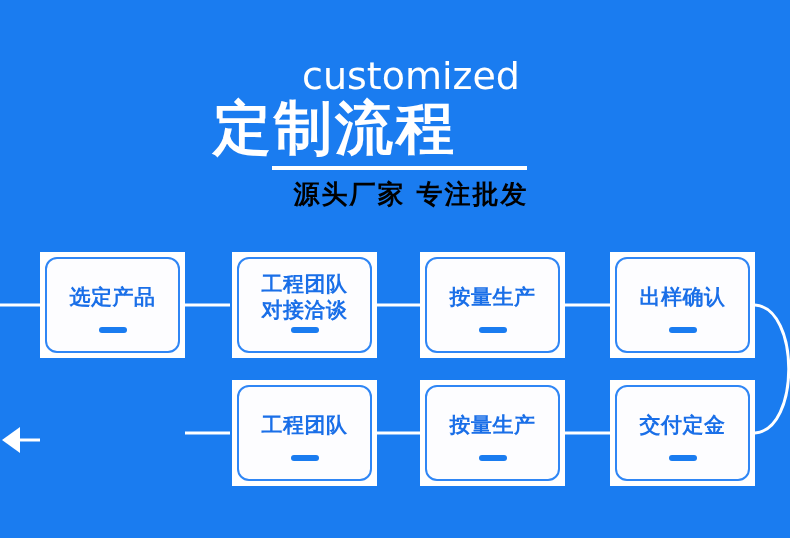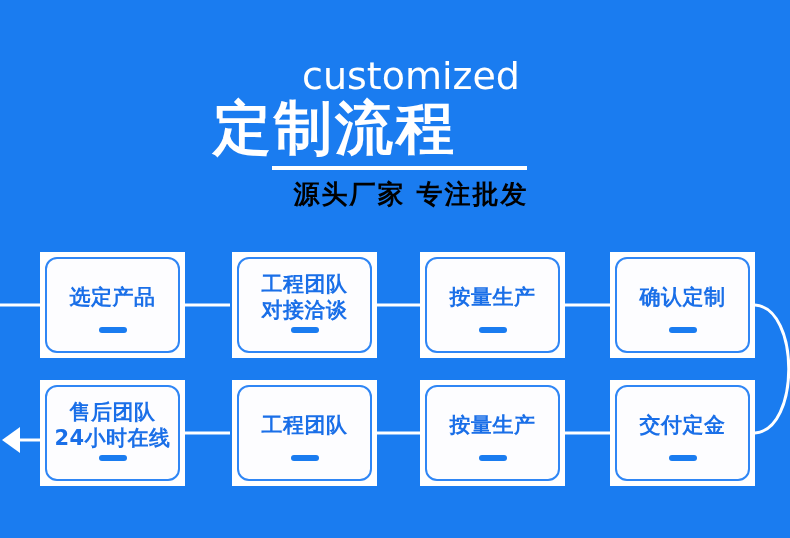--- a/index.html
+++ b/index.html
@@ -202,32 +202,25 @@
 
     <div class="node r1 c3">
       <div class="node-inner">
         <div class="node-label">按量生产</div>
         <div class="node-dash"></div>
       </div>
     </div>
 
     <div class="node r1 c4">
       <div class="node-inner">
-        <div class="node-label">确认定制</div>
-        <div class="node-dash"></div>
-      </div>
-    </div>
-
-    <div class="node r2 c1">
-      <div class="node-inner">
-        <div class="node-label">售后团队
-24小时在线</div>
-        <div class="node-dash"></div>
-      </div>
-    </div>
+        <div class="node-label">出样确认</div>
+        <div class="node-dash"></div>
+      </div>
+    </div>
+
 
     <div class="node r2 c2">
       <div class="node-inner">
         <div class="node-label">工程团队</div>
         <div class="node-dash"></div>
       </div>
     </div>
 
     <div class="node r2 c4">
       <div class="node-inner">

